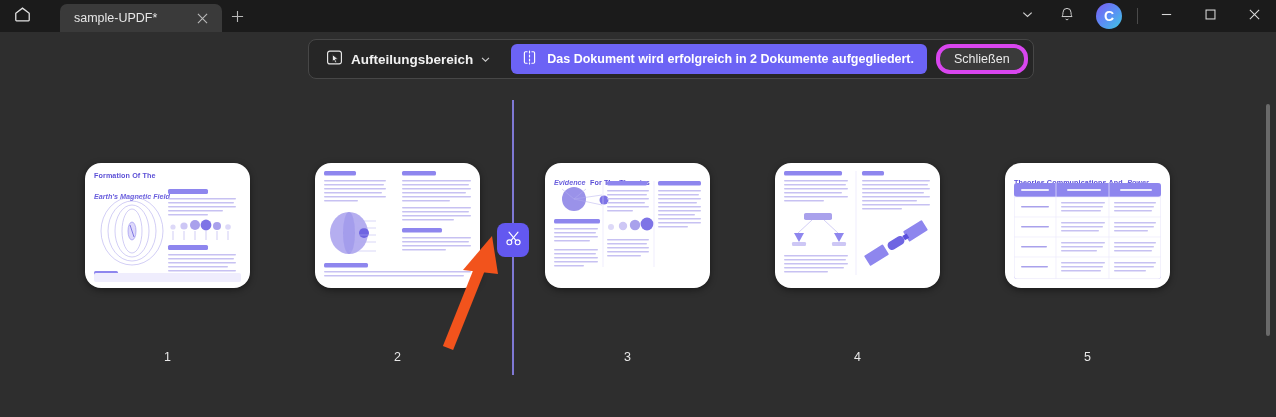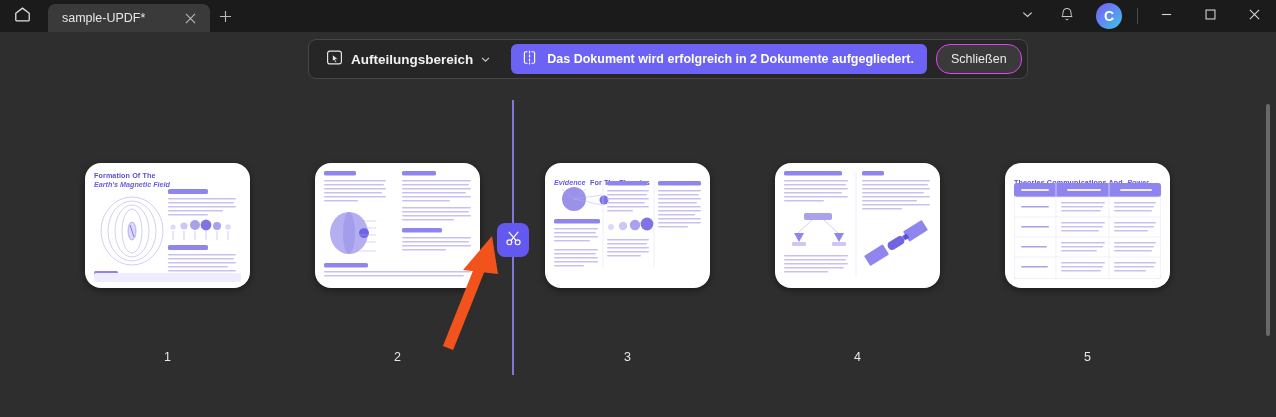--- a/index.html
+++ b/index.html
@@ -20,21 +20,21 @@
     width: 44px; height: 32px;
     display: flex; align-items: center; justify-content: center;
     cursor: pointer;
   }
   .tab {
     width: 162px; height: 28px;
     background: #3a3a3a;
     border-radius: 7px 7px 0 0;
     display: flex; align-items: center;
     padding: 0 10px 0 14px;
-    margin-left: 4px;
+    margin-left: 16px;
     cursor: pointer;
   }
   .tab-title {
     flex: 1; color: #e6e6e6; font-size: 12.5px;
     white-space: nowrap; overflow: hidden;
   }
   .tab-close {
     width: 20px; height: 20px; display: flex;
     align-items: center; justify-content: center;
     color: #b9b9b9; cursor: pointer;
@@ -97,21 +97,21 @@
     margin-left: 13px;
     justify-content: center;
   }
   .notif-text {
     color: #ffffff; font-size: 12.5px; font-weight: 700;
     white-space: nowrap;
   }
   .close-btn {
     margin-left: 9px;
     height: 30px; padding: 0 14px;
-    background: #3a3a3a; border: 1px solid #d946ef;
+    background: #3a3a3a; border: 4px solid #d946ef;
     border-radius: 14px; color: #eaeaea; font-size: 12.5px;
     display: flex; align-items: center; cursor: pointer;
     font-family: "Liberation Sans", sans-serif;
   }
 
   
   .pagearea { position: absolute; left: 0; top: 90px; width: 1276px; height: 327px; }
 
   .thumb {
     position: absolute; top: 73px;
@@ -253,21 +253,21 @@
   </div>
 
   <button class="close-btn">Schließen</button>
 </div>
 
 <div class="pagearea">
 
   <div class="thumb" style="left:85px">
     <div class="pg">
       <div class="ttl">Formation Of The</div>
-      <div class="ttl-i" style="margin-top:0">Earth's Magnetic Field</div>
+      <div class="ttl-i" style="margin-top:12px">Earth's Magnetic Field</div>
       <svg width="147" height="100" viewBox="0 0 147 100" style="position:absolute;left:9px;top:24px">
         <g stroke="#b3acee" fill="none" stroke-width=".6">
           <ellipse cx="38" cy="44" rx="10" ry="22"></ellipse>
             <ellipse cx="38" cy="44" rx="17" ry="26"></ellipse>
           <ellipse cx="38" cy="44" rx="24" ry="30"></ellipse>
             <ellipse cx="38" cy="44" rx="31" ry="34"></ellipse>
         </g>
         <ellipse cx="38" cy="44" rx="4" ry="9" fill="#ded9fa" stroke="#8e86ee" stroke-width=".6"></ellipse>
         <path d="M36 38 L40 50" stroke="#6a5fdd" stroke-width=".8"></path>
         <g fill="#cfcaf4">

